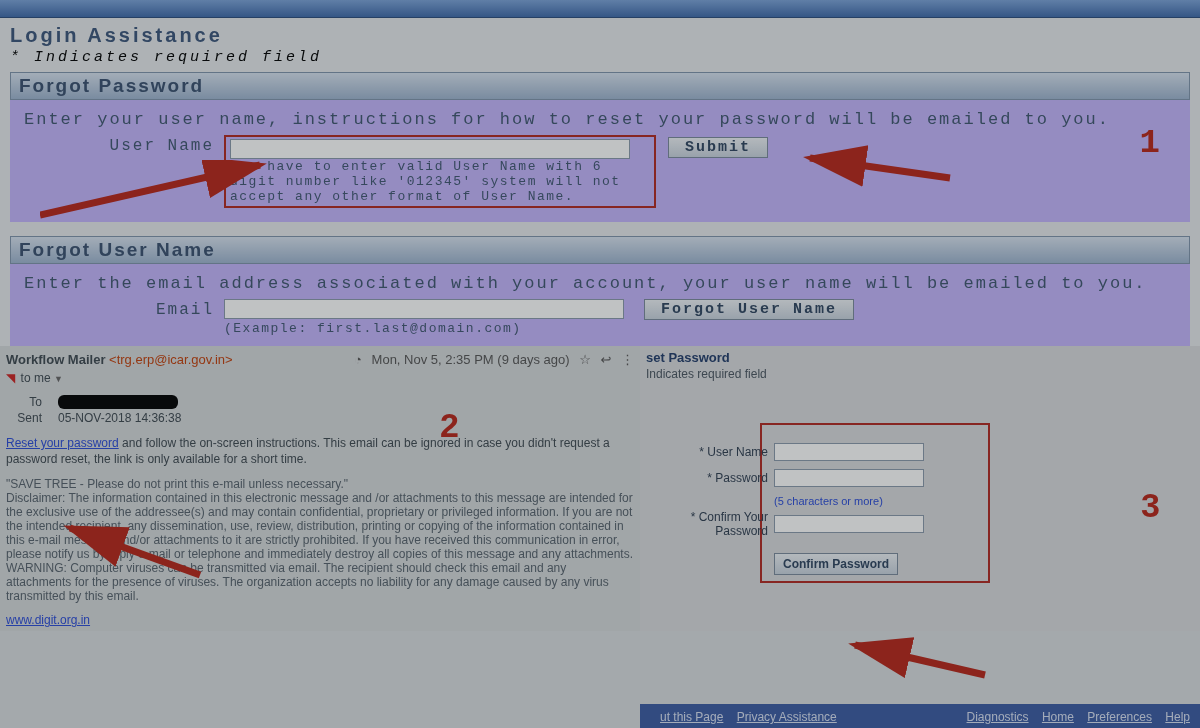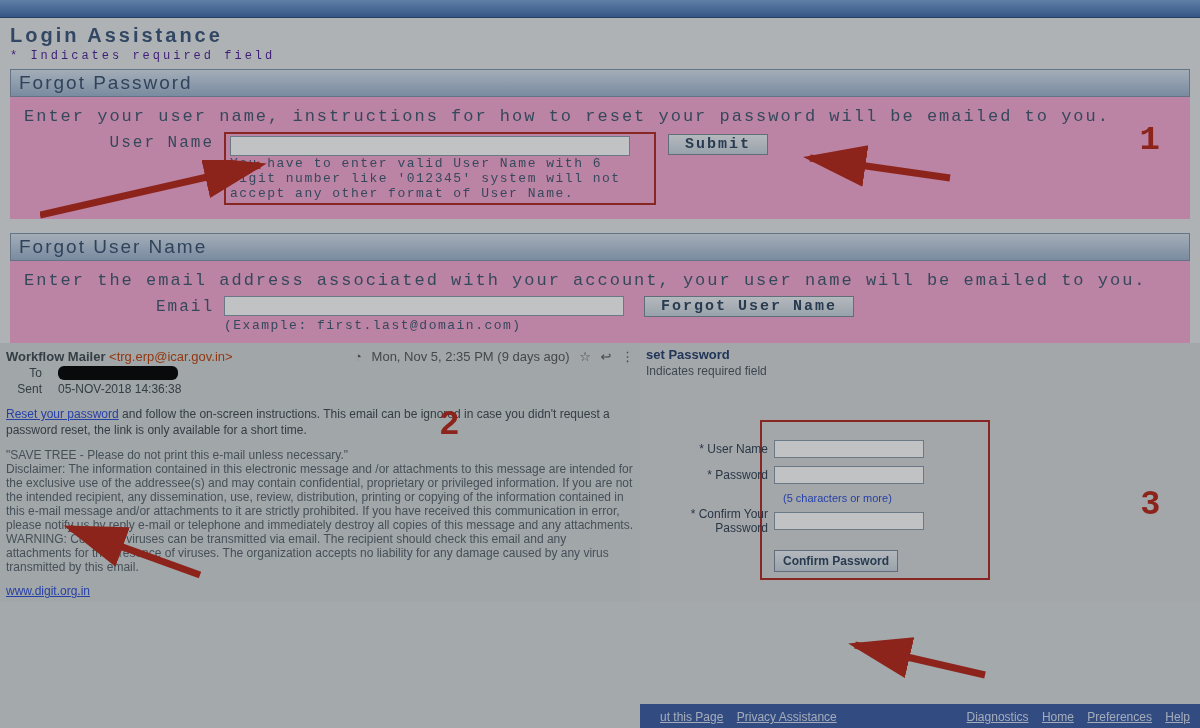--- a/index.html
+++ b/index.html
@@ -22,30 +22,30 @@
   }
   .page {
     background:#e6e9ec;
     padding: 6px 10px 0 10px;
   }
   .title1 {
     font-size:20px; font-weight:bold; color:#3b557a; letter-spacing:3px;
   }
   .required-note{
     font-family: "Courier New", monospace;
-    font-size:12px; color:#4c1d95; letter-spacing:3px; margin:2px 0 6px 0;
+    font-size:15px; color:#000000; letter-spacing:3px; margin:2px 0 6px 0;font-style:italic;
   }
   .section-hdr{
     background: linear-gradient(#d7e2ef,#9eb4cf);
     border:1px solid #7f93ab;
     padding:2px 8px;
-    font-size:19px; font-weight:normal; color:#39506f; letter-spacing:2px;
+    font-size:19px; font-weight:bold; color:#39506f; letter-spacing:2px;
   }
   .section-body{
-    background:#f9a8d4;
+    background:#c4b5fd;
     padding:10px 14px 10px 14px;
     font-family:"Courier New", monospace;
     color:#3f5770;
   }
   .instr{
     font-size:17px; letter-spacing:2px; margin-bottom:6px;
   }
   .form-row{ display:flex; align-items:flex-start; }
   .label-col{ width:200px; text-align:right; padding-right:10px; font-size:16px; letter-spacing:2px; padding-top:2px;}
   .input-col{ position:relative; }
@@ -95,21 +95,21 @@
   .rp-title{ font-weight:bold; color:#223c6a; font-size:13px;}
   .rp-form-wrap{
     margin:30px 0 0 0; padding:12px 0 6px 0; background:#d8dadd;
   }
   .rp-redbox{
     border:2px solid #b02820; padding:10px 12px 40px 12px; width:230px; margin-left:120px; position:relative;
   }
   .rp-row{ display:flex; align-items:center; margin:8px 0;}
   .rp-lbl{ width:130px; text-align:right; font-size:12px; color:#2e3d50; margin-right:6px; position:absolute; margin-left:-136px;}
   .rp-row input{ width:150px; height:18px; border:1px solid #8a99ab; background:#fff;}
-  .rp-hint{ font-size:11px; color:#2a4bd7; margin-left:9px;}
+  .rp-hint{ font-size:11px; color:#2a4bd7; margin-left:0;}
   .rp-btn{
     background: linear-gradient(#eef2f6,#c9d3de); border:1px solid #7a8a9c;
     font-size:12px; font-weight:bold; padding:3px 8px; cursor:pointer; color:#2f4560;
   }
   .footer-bar{
     position:absolute; bottom:0; left:640px; right:0;
     background:#3b5aa3; color:#d7e0f2; font-size:12px; padding:6px 10px 4px 10px;
     display:flex; justify-content:space-between;
   }
   .footer-bar span{ margin-left:10px; text-decoration:underline; cursor:pointer;}
@@ -168,20 +168,25 @@
         <span class="addr">&lt;trg.erp@icar.gov.in&gt;</span>
       </div>
       <div class="email-icons">
         <span>◔</span>
         <span>Mon, Nov 5, 2:35 PM (9 days ago)</span>
         <span>☆</span>
         <span>↩</span>
         <span>⋮</span>
       </div>
     </div>
+    <div class="tome">
+      <span class="redflag">◥</span>
+      <span>to me</span>
+      <span style="font-size:9px; color:#666;">▼</span>
+    </div>
 
     <div class="meta-row">
         <div class="meta-lbl">To</div>
         <div class="blackout"></div>
       </div>
     <div class="meta-row">
         <div class="meta-lbl">Sent</div>
         <div>05-NOV-2018 14:36:38</div>
       </div>
 

